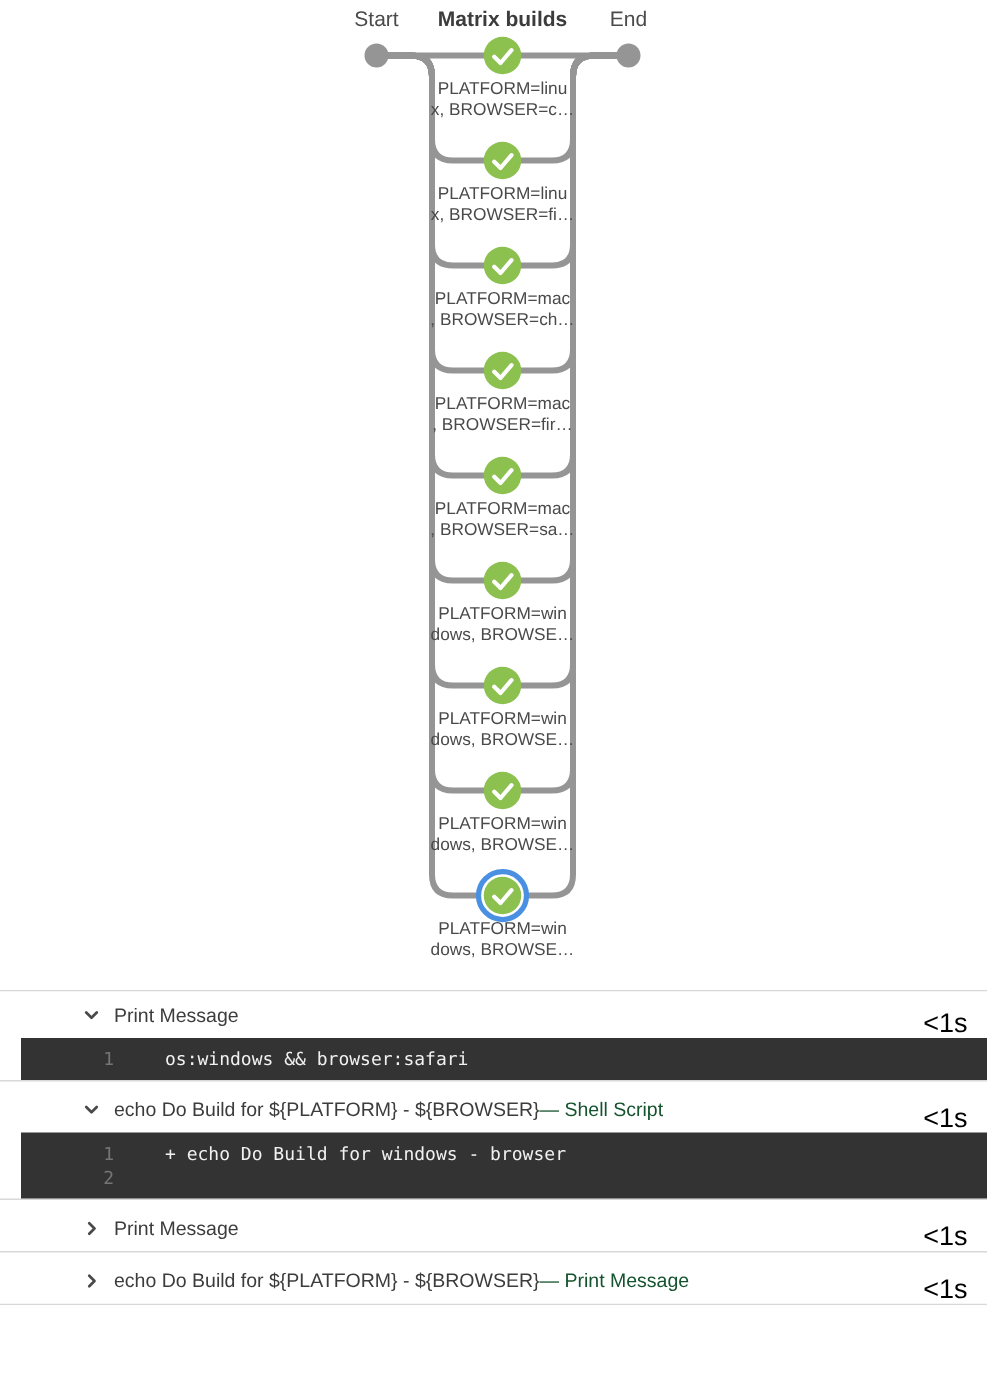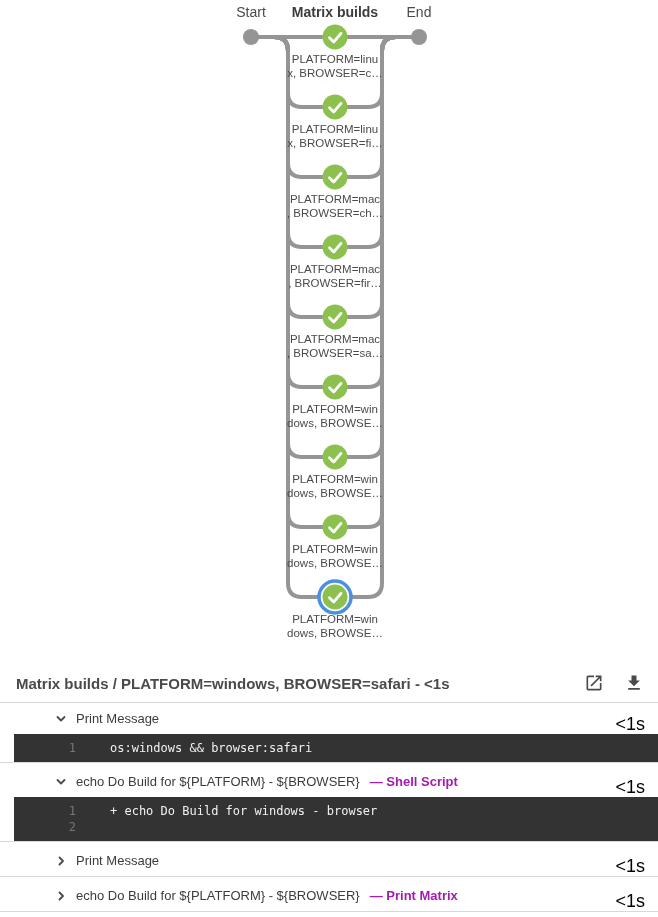--- a/index.html
+++ b/index.html
@@ -28,21 +28,21 @@
   .step { border-bottom:1px solid #d8d8d8; margin-bottom:3px; }
   .step-header { display:flex; align-items:center; height:31px; cursor:pointer; background:#fff; }
   .status-square {
     width:26px; height:31px; flex:none;
     display:flex; align-items:center; justify-content:center;
     margin-left:16px;
   }
   .status-square svg { width:14px; height:14px; }
   .chevron { width:12px; height:12px; margin:0 9px 0 13px; flex:none; }
   .step-label { font-size:13px; color:#3c3c3c; white-space:nowrap; }
-  .step-suffix { font-size:13px; color:#a21caf; margin-left:10px; white-space:nowrap;font-weight:bold; }
+  .step-suffix { font-size:13px; color:#14532d; margin-left:0; white-space:nowrap; }
   .step-suffix:empty { display:none; }
   .step-duration { margin-left:auto; padding-right:13px; font-size:18px; color:#000000;margin-top:12px; }
 
   .console {
     background:#333333; margin-left:14px; padding:6px 0;
     font-family:"DejaVu Sans Mono", monospace; font-size:12px; line-height:16px;
   }
   .console-line { display:flex; }
   .ln { width:62px; text-align:right; color:#757575; flex:none; }
   .code { margin-left:34px; color:#f1f1f1; white-space:pre; }
@@ -127,33 +127,20 @@
         <circle cx="335" cy="597" r="16" fill="#ffffff" stroke="#4A90E2" stroke-width="3.5"></circle>
         <circle cx="335" cy="597" r="12.5" fill="#8CC04F"></circle>
         <path d="M 329.5 597.8 l 4.2 4.2 l 7.3 -8.6" stroke="#ffffff" stroke-width="2.8" fill="none" stroke-linecap="round" stroke-linejoin="round"></path>
         <text x="335" y="622.5" text-anchor="middle" font-size="11.5" fill="#4A4A4A">PLATFORM=win</text>
         <text x="335" y="636.5" text-anchor="middle" font-size="11.5" fill="#4A4A4A">dows, BROWSE…</text>
       </g>
     </svg>
 </div>
 
 <div class="log-panel">
-  <div class="log-header">
-    <div class="log-title">Matrix builds / PLATFORM=windows, BROWSER=safari - &lt;1s</div>
-    <div class="icon-btn">
-      <svg viewBox="0 0 24 24" fill="#4a4a4a">
-        <path d="M19 19H5V5h7V3H5c-1.1 0-2 .9-2 2v14c0 1.1.9 2 2 2h14c1.1 0 2-.9 2-2v-7h-2v7zM14 3v2h3.59l-9.83 9.83 1.41 1.41L19 6.41V10h2V3h-7z"></path>
-      </svg>
-    </div>
-    <div class="icon-btn">
-      <svg viewBox="0 0 24 24" fill="#4a4a4a">
-        <path d="M5 20h14v-2H5v2zM19 9h-4V3H9v6H5l7 7 7-7z"></path>
-      </svg>
-    </div>
-  </div>
 
   <div class="steps">
   <div class="step">
     <div class="step-header">
       <div class="status-square">
         <svg viewBox="0 0 18 18">
           <path d="M4.5 9.5 L7.8 12.6 L13.8 5.6" stroke="#ffffff" stroke-width="2.4" fill="none" stroke-linecap="round" stroke-linejoin="round"></path>
         </svg>
       </div>
       <svg class="chevron" viewBox="0 0 12 12">
@@ -217,19 +204,19 @@
     <div class="step-header">
       <div class="status-square">
         <svg viewBox="0 0 18 18">
           <path d="M4.5 9.5 L7.8 12.6 L13.8 5.6" stroke="#ffffff" stroke-width="2.4" fill="none" stroke-linecap="round" stroke-linejoin="round"></path>
         </svg>
       </div>
       <svg class="chevron" viewBox="0 0 12 12">
         <path d="M4.5 2.5 L8 6 L4.5 9.5" stroke="#4a4a4a" stroke-width="1.8" fill="none" stroke-linecap="round" stroke-linejoin="round"></path>
       </svg>
       <span class="step-label">echo Do Build for ${PLATFORM} - ${BROWSER}</span>
-      <span class="step-suffix">— Print Matrix</span>
+      <span class="step-suffix">— Print Message</span>
       <span class="step-duration">&lt;1s</span>
     </div>
 
   </div>
 </div>
 </div>
 
 </body></html>

